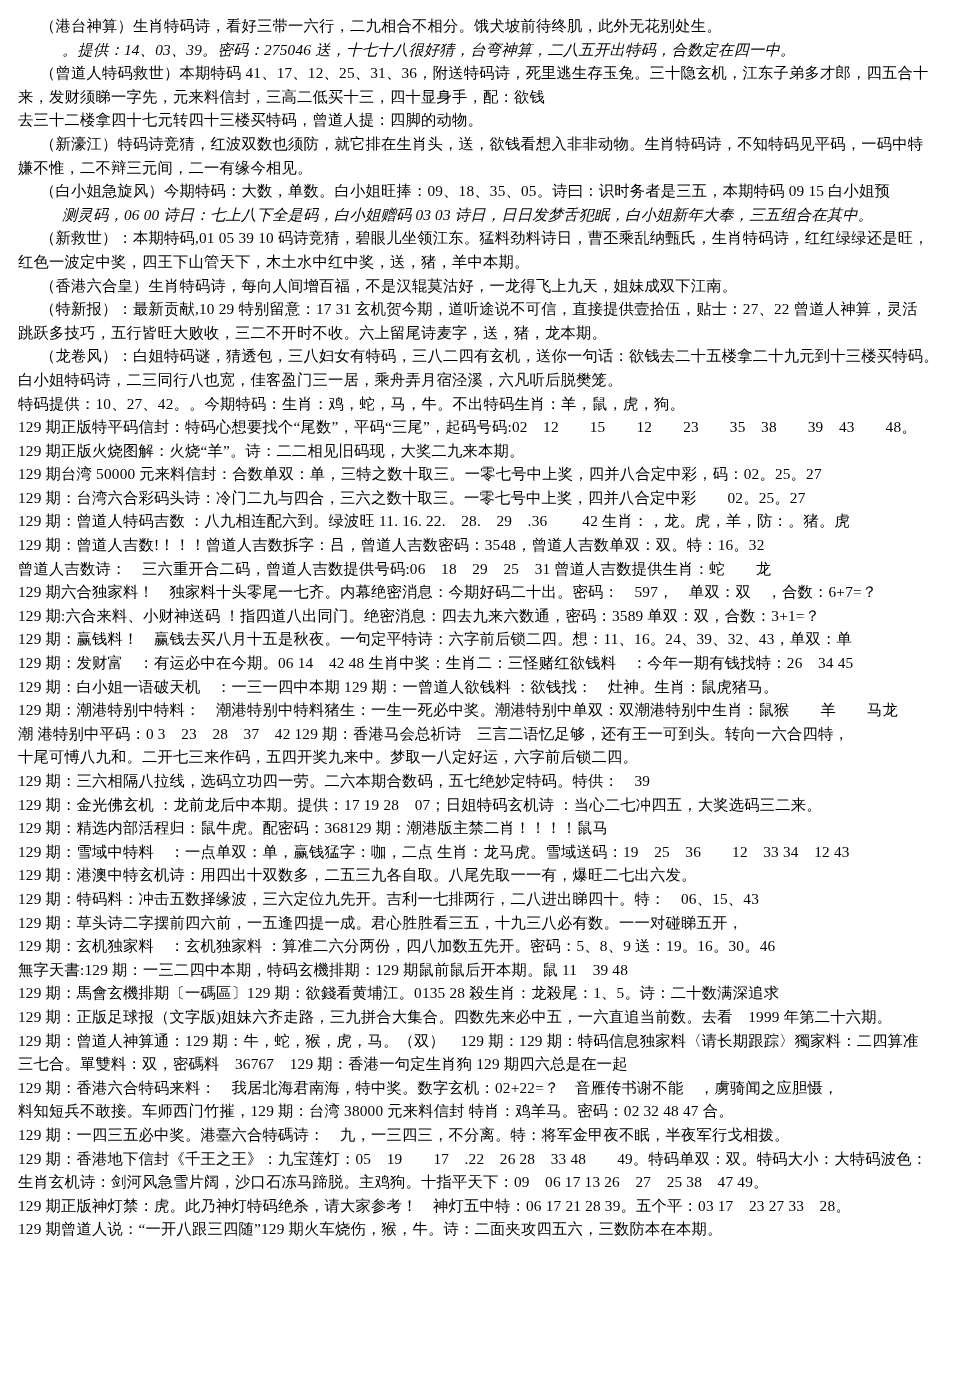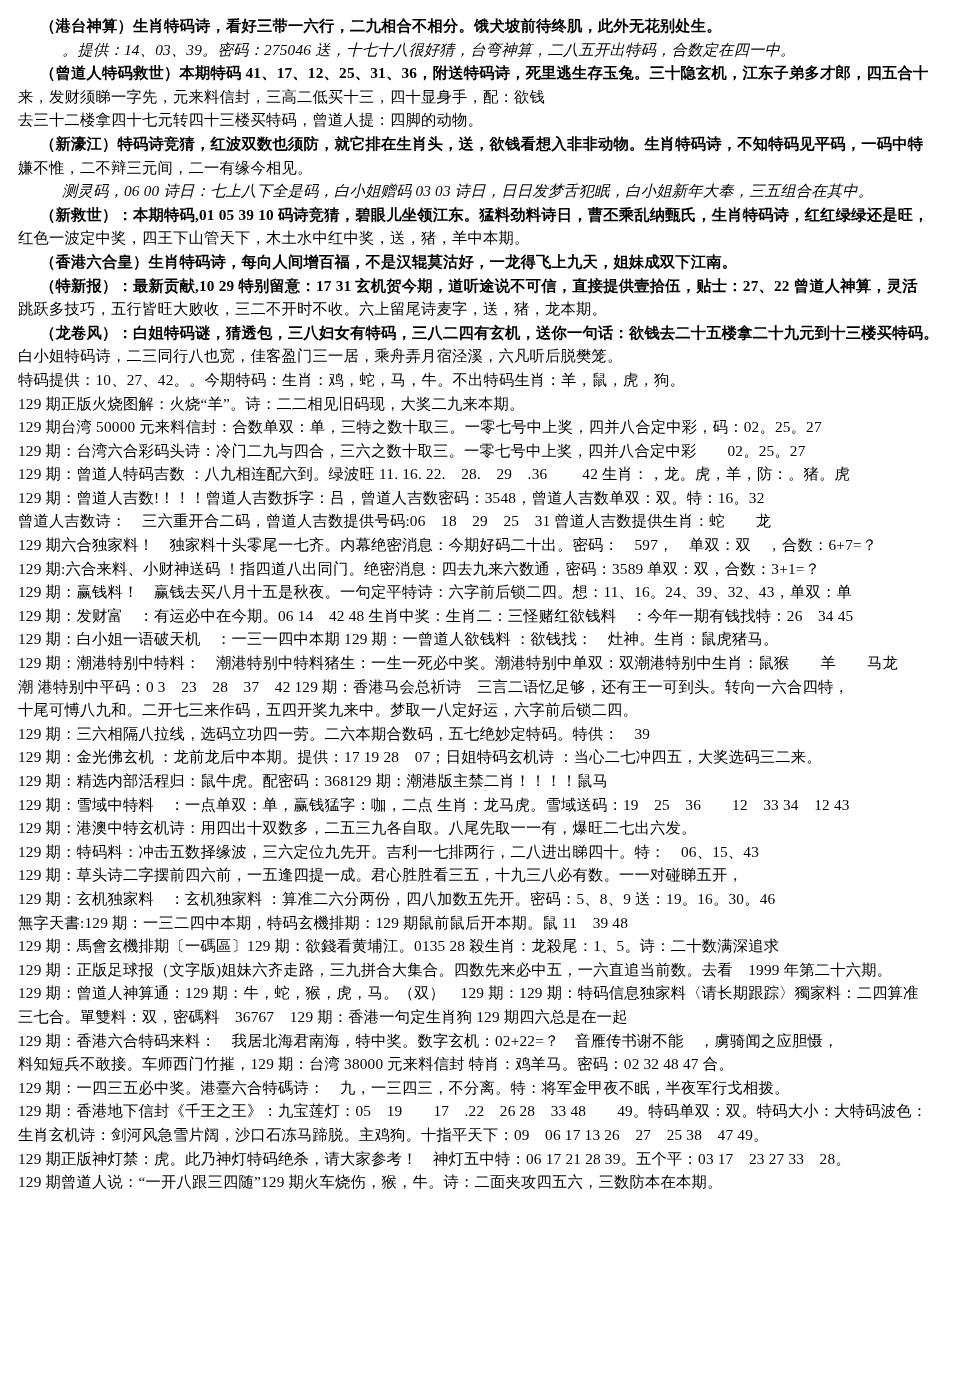--- a/index.html
+++ b/index.html
@@ -22,44 +22,46 @@
   }
   .line {
     font-size: 15.3px;
     line-height: 23.6px;
     text-align: justify;
     text-justify: inter-ideograph;
     letter-spacing: 0.2px;
     white-space: pre-wrap;
     word-break: break-all;
   }
-  .ind1 { padding-left: 22px; font-weight: bold; }
+  .ind1 { padding-left: 22px; }
   .ind2 { padding-left: 44px; font-style: italic; }
 </style>
 </head>
 <body>
 
 <div id="page">
   <div id="doc-body">
       <div class="line ind1">（港台神算）生肖特码诗，看好三带一六行，二九相合不相分。饿犬坡前待终肌，此外无花别处生。</div>
       <div class="line ind2">。提供：14、03、39。密码：275046 送，十七十八很好猜，台弯神算，二八五开出特码，合数定在四一中。</div>
       <div class="line ind1">（曾道人特码救世）本期特码 41、17、12、25、31、36，附送特码诗，死里逃生存玉兔。三十隐玄机，江东子弟多才郎，四五合十</div>
       <div class="line">来，发财须睇一字先，元来料信封，三高二低买十三，四十显身手，配：欲钱</div>
       <div class="line">去三十二楼拿四十七元转四十三楼买特码，曾道人提：四脚的动物。</div>
       <div class="line ind1">（新濠江）特码诗竞猜，红波双数也须防，就它排在生肖头，送，欲钱看想入非非动物。生肖特码诗，不知特码见平码，一码中特</div>
       <div class="line">嫌不惟，二不辩三元间，二一有缘今相见。</div>
+      <div class="line ind1">（白小姐急旋风）今期特码：大数，单数。白小姐旺捧：09、18、35、05。诗曰：识时务者是三五，本期特码 09 15 白小姐预</div>
       <div class="line ind2">测灵码，06 00 诗日：七上八下全是码，白小姐赠码 03 03 诗日，日日发梦舌犯眠，白小姐新年大奉，三五组合在其中。</div>
       <div class="line ind1">（新救世）：本期特码,01 05 39 10 码诗竞猜，碧眼儿坐领江东。猛料劲料诗日，曹丕乘乱纳甄氏，生肖特码诗，红红绿绿还是旺，</div>
       <div class="line">红色一波定中奖，四王下山管天下，木土水中红中奖，送，猪，羊中本期。</div>
       <div class="line ind1">（香港六合皇）生肖特码诗，每向人间增百福，不是汉辊莫沽好，一龙得飞上九天，姐妹成双下江南。</div>
       <div class="line ind1">（特新报）：最新贡献,10 29 特别留意：17 31 玄机贺今期，道听途说不可信，直接提供壹拾伍，贴士：27、22 曾道人神算，灵活</div>
       <div class="line">跳跃多技巧，五行皆旺大败收，三二不开时不收。六上留尾诗麦字，送，猪，龙本期。</div>
       <div class="line ind1">（龙卷风）：白姐特码谜，猜透包，三八妇女有特码，三八二四有玄机，送你一句话：欲钱去二十五楼拿二十九元到十三楼买特码。</div>
       <div class="line">白小姐特码诗，二三同行八也宽，佳客盈门三一居，乘舟弄月宿泾溪，六凡听后脱樊笼。</div>
       <div class="line">特码提供：10、27、42。。今期特码：生肖：鸡，蛇，马，牛。不出特码生肖：羊，鼠，虎，狗。</div>
+      <div class="line">129 期正版特平码信封：特码心想要找个“尾数”，平码“三尾”，起码号码:02　12　　15　　12　　23　　35　38　　39　43　　48。</div>
       <div class="line">129 期正版火烧图解：火烧“羊”。诗：二二相见旧码现，大奖二九来本期。</div>
       <div class="line">129 期台湾 50000 元来料信封：合数单双：单，三特之数十取三。一零七号中上奖，四并八合定中彩，码：02。25。27</div>
       <div class="line">129 期：台湾六合彩码头诗：冷门二九与四合，三六之数十取三。一零七号中上奖，四并八合定中彩　　02。25。27</div>
       <div class="line">129 期：曾道人特码吉数 ：八九相连配六到。绿波旺 11. 16. 22.　28.　29　.36　　 42 生肖：，龙。虎，羊，防：。猪。虎</div>
       <div class="line">129 期：曾道人吉数!！！！曾道人吉数拆字：吕，曾道人吉数密码：3548，曾道人吉数单双：双。特：16。32</div>
       <div class="line">曾道人吉数诗：　三六重开合二码，曾道人吉数提供号码:06　18　29　25　31 曾道人吉数提供生肖：蛇　　龙</div>
       <div class="line">129 期六合独家料！　独家料十头零尾一七齐。内幕绝密消息：今期好码二十出。密码：　597，　单双：双　，合数：6+7=？</div>
       <div class="line">129 期:六合来料、小财神送码 ！指四道八出同门。绝密消息：四去九来六数通，密码：3589 单双：双，合数：3+1=？</div>
       <div class="line">129 期：赢钱料！　赢钱去买八月十五是秋夜。一句定平特诗：六字前后锁二四。想：11、16。24、39、32、43，单双：单</div>
       <div class="line">129 期：发财富　：有运必中在今期。06 14　42 48 生肖中奖：生肖二：三怪赌红欲钱料　：今年一期有钱找特：26　34 45</div>

